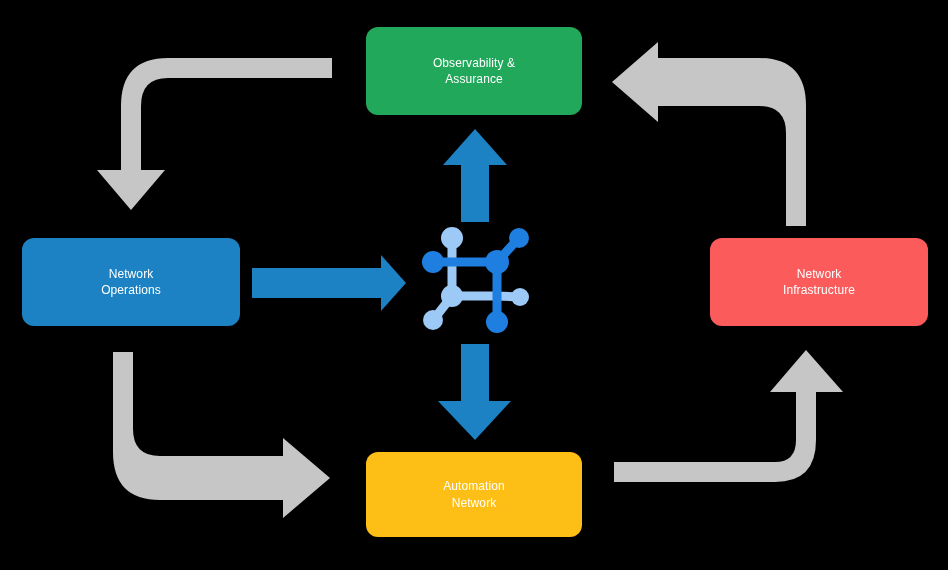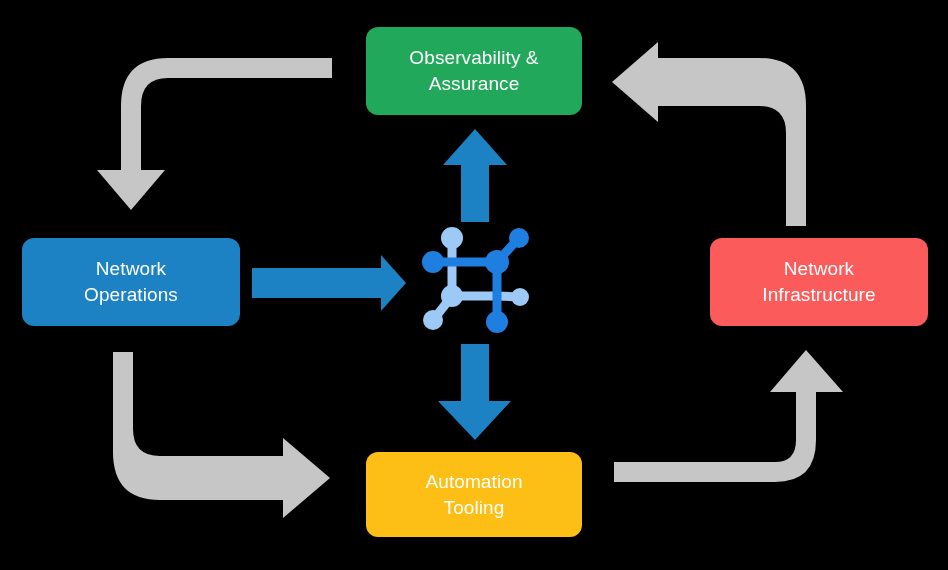--- a/index.html
+++ b/index.html
@@ -26,21 +26,21 @@
     height: 570px;
   }
   .node-box {
     position: absolute;
     border-radius: 12px;
     display: flex;
     align-items: center;
     justify-content: center;
     text-align: center;
     color: #ffffff;
-    font-size: 19px;
+    font-size: 12px;
     line-height: 1.35;
     font-weight: 400;
     letter-spacing: 0.1px;
     box-sizing: border-box;
     padding: 6px 10px;
     z-index: 5;
   }
   .node-label {
     display: block;
     white-space: pre-line;
@@ -127,16 +127,16 @@
 Operations</span>
   </div>
 
   <div class="node-box" id="box-infrastructure" style="background:#FB5B5B">
     <span class="node-label">Network
 Infrastructure</span>
   </div>
 
   <div class="node-box" id="box-automation" style="background:#FDBF15">
     <span class="node-label">Automation
-Tooling</span>
+Network</span>
   </div>
 
 </div>
 
 </body></html>

